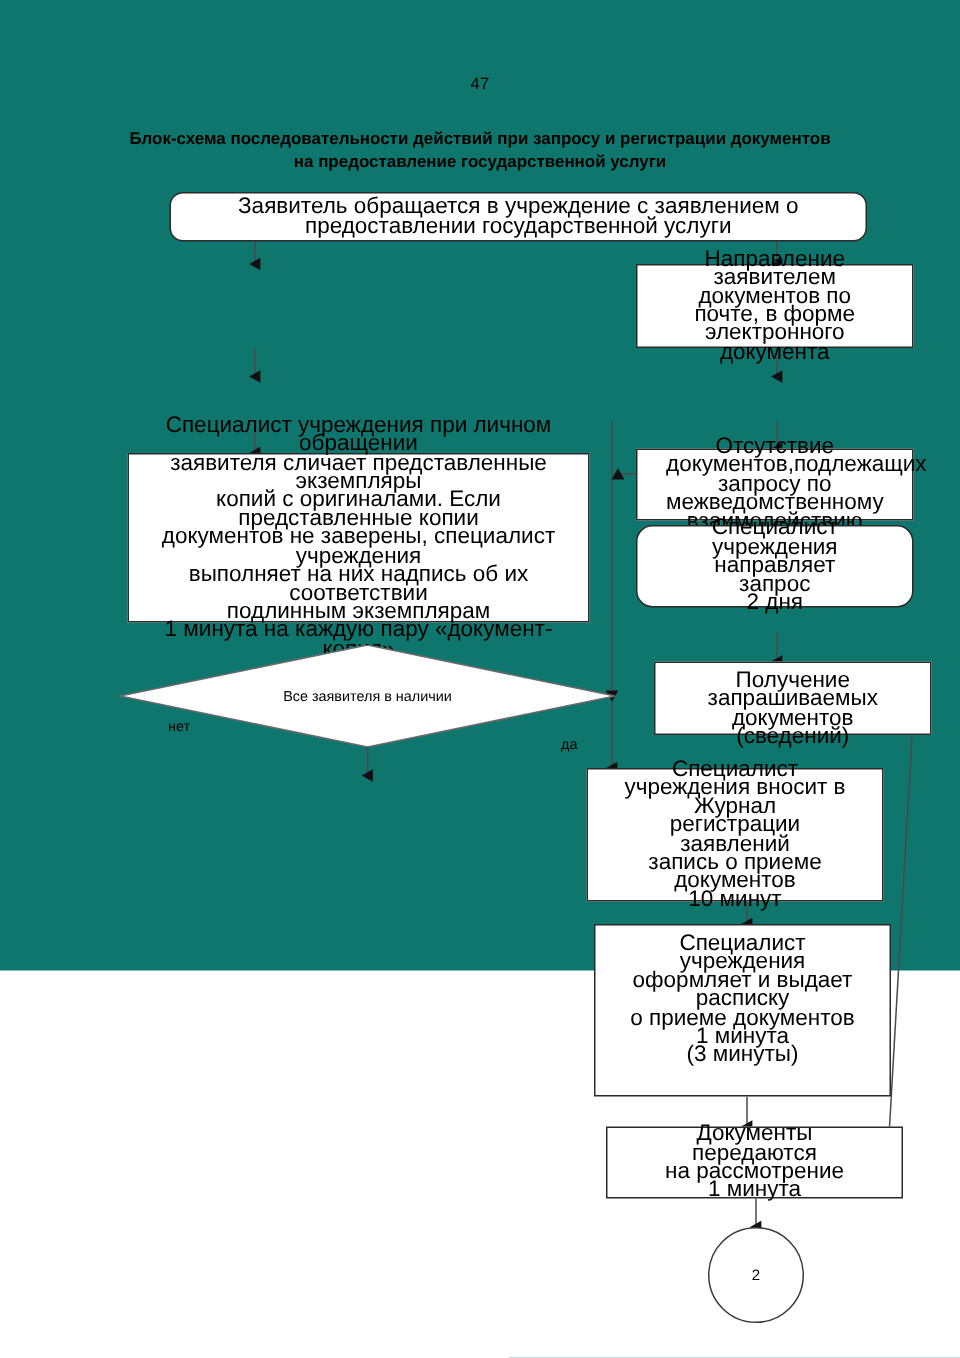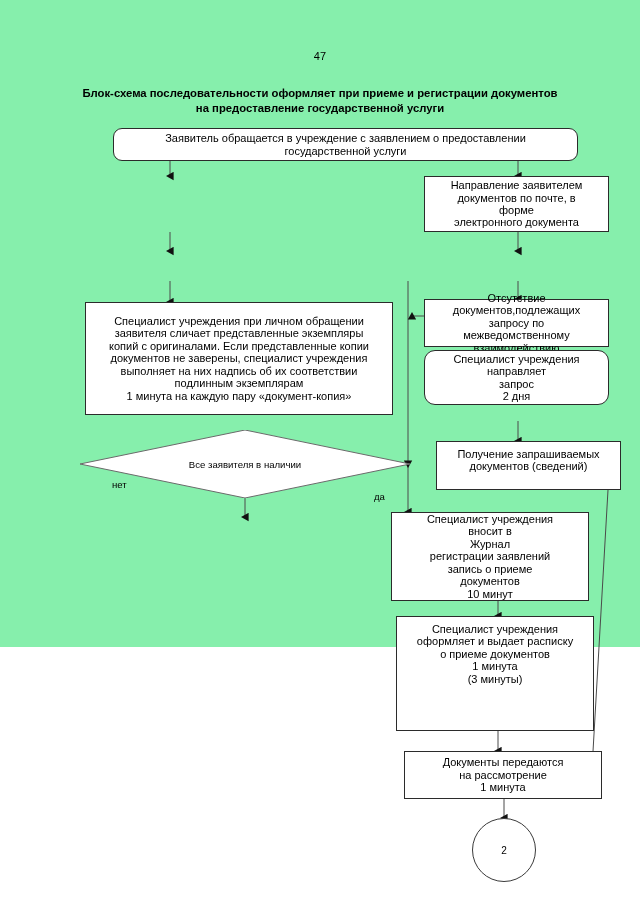--- a/index.html
+++ b/index.html
@@ -13,21 +13,21 @@
     position: relative;
     font-family: "Liberation Sans", sans-serif;
     color: #000000;
     overflow: hidden;
   }
   #page {
     position: absolute;
     left: 0; top: 0;
     width: 640px;
     height: 647px;
-    background: #86efac;
+    background: #0f766e;
   }
   .page-number {
     position: absolute;
     left: 0;
     top: 50px;
     width: 640px;
     text-align: center;
     font-size: 11px;
     letter-spacing: 0.2px;
   }
@@ -52,21 +52,21 @@
   
   .node {
     position: absolute;
     box-sizing: border-box;
     border: 1px solid #2b2b2b;
     background: #ffffff;
     display: flex;
     align-items: center;
     justify-content: flex-start;
     text-align: center;
-    font-size: 11px;
+    font-size: 15px;
     line-height: 12.4px;
     padding: 3px 19px;
   }
   .node.top-text {
     align-items: flex-start;
     padding-top: 6px;
   }
   .node.rounded {
     border-radius: 9px;
   }
@@ -111,21 +111,21 @@
     font-size: 10px;
   }
 </style>
 </head>
 <body>
 
 <div id="page">
 
   <div class="page-number">47</div>
 
-  <div class="doc-title" style="white-space: pre-line;">Блок-схема последовательности оформляет при приеме и регистрации документов
+  <div class="doc-title" style="white-space: pre-line;">Блок-схема последовательности действий при запросу и регистрации документов
 на предоставление государственной услуги</div>
 
   <svg id="flow-lines" viewBox="0 0 640 905" xmlns="http://www.w3.org/2000/svg">
     <defs>
       <marker id="arrowhead" markerWidth="9" markerHeight="9" refX="4.2" refY="4.2" orient="auto" markerUnits="userSpaceOnUse">
         <path d="M0,0.6 L8.4,0.6 L4.2,8.2 z" fill="#111"></path>
       </marker>
       <marker id="arrowleft" markerWidth="9" markerHeight="9" refX="4.2" refY="4.2" orient="auto" markerUnits="userSpaceOnUse">
         <path d="M0,0.6 L8.4,0.6 L4.2,8.2 z" fill="#111"></path>
       </marker>

